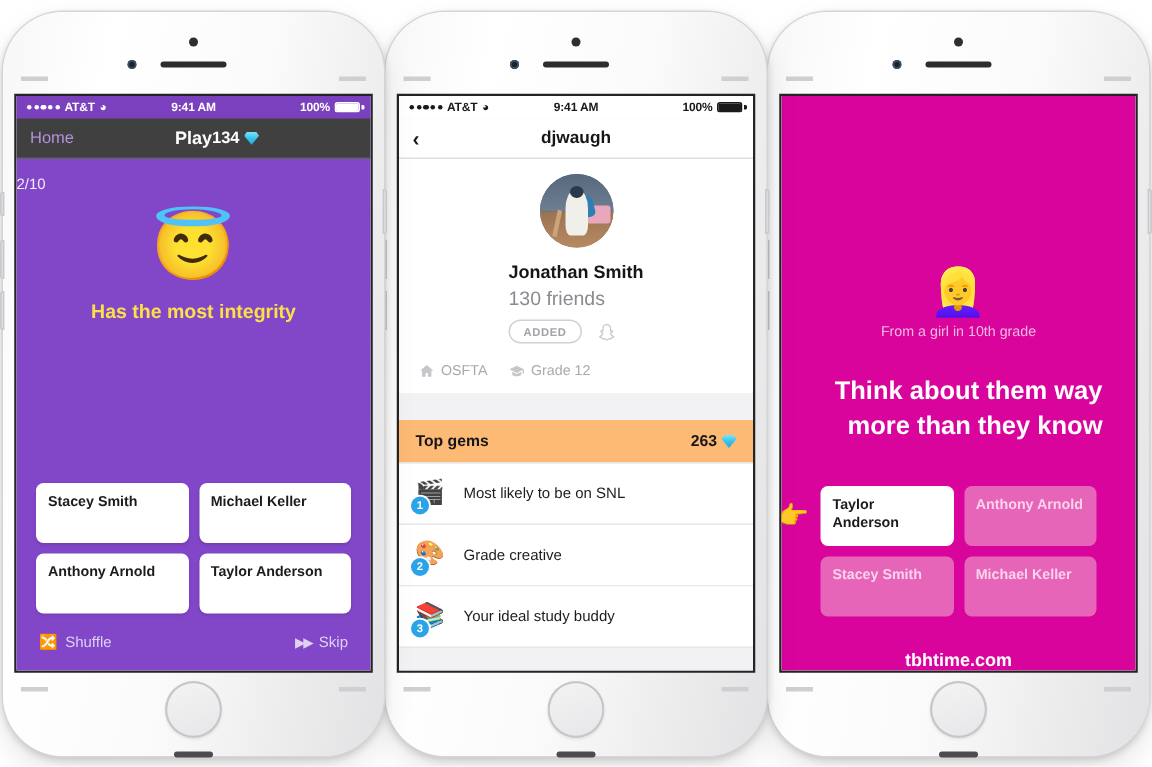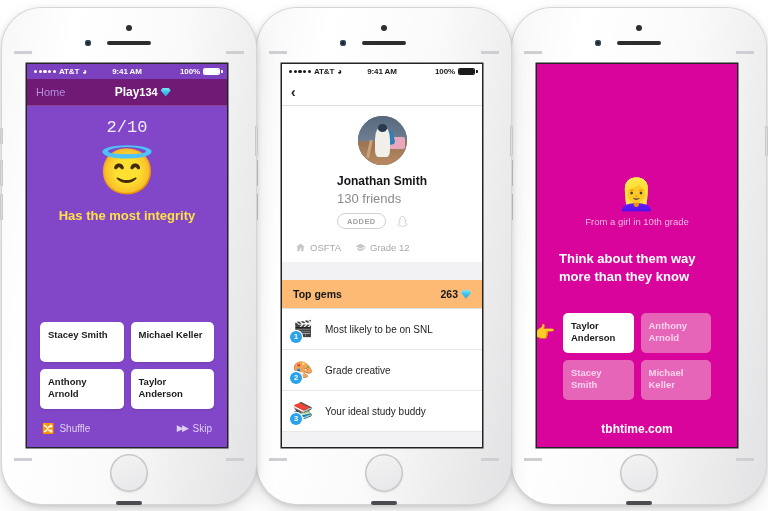--- a/index.html
+++ b/index.html
@@ -114,26 +114,25 @@
     height: 4px;
     border-radius: 2px;
     background: #4c4c50;
   }
 
   
   .screen {
     position: absolute;
     left: 9px;
     top: 56px;
-    width: 200px;
+    width: 236px;
     height: 383px;
     overflow: hidden;
     background: #fff;
     box-shadow: 0 0 0 1.5px #242428;
-    margin-left: 16px;
   }
 
   
   .statusbar {
     display: flex;
     align-items: center;
     height: 15px;
     padding: 0 7px;
     font-size: 8px;
     letter-spacing: -0.1px;
@@ -170,32 +169,32 @@
   }
 
   
   .s1 { background: #8246c8; height: 100%; display: flex; flex-direction: column; color: #fff; }
   .s1 .statusbar { background: #7b40bd; color: #ffffff; }
   .s1-nav {
     display: flex; align-items: center;
     height: 26px;
     padding: 0 9px;
     border-bottom: 1px solid rgba(255,255,255,0.18);
-    background: #701a75;
+    background: #404040;
   }
   .s1-nav .nav-left { flex: 1; font-size: 11px; color: #b290dd; }
   .s1-nav .nav-title { flex: 0 0 auto; font-size: 12px; font-weight: bold; color: #fff; }
   .s1-nav .nav-right { flex: 1; display: flex; align-items: center; justify-content: flex-start; gap: 3px; font-size: 11px; font-weight: bold; }
   .gem {
     display: inline-block;
     width: 10px; height: 9px;
     background: linear-gradient(180deg, #7de3f7 0%, #35c3ee 48%, #2aa6d8 100%);
     clip-path: polygon(22% 0%, 78% 0%, 100% 33%, 50% 100%, 0% 33%);
   }
-  .s1-count { text-align: center; font-size: 17px; margin-top: 12px; color: #f2ecfa; font-family: Liberation Mono, monospace; }
+  .s1-count { font-size: 10px; margin-top: 12px; color: #f2ecfa; }
   .s1-emoji { text-align: center; font-size: 45px; line-height: 1; margin-top: 12px; }
   .s1-prompt { text-align: center; font-size: 13px; font-weight: bold; margin-top: 14px; color: #fde047; }
   .s1-spacer { flex: 1; }
   .s1-grid {
     display: grid;
     grid-template-columns: 1fr 1fr;
     gap: 7px;
     padding: 0 13px;
   }
   .ans-card {
@@ -336,23 +335,23 @@
     height: 100%;
     display: flex;
     flex-direction: column;
     align-items: center;
     color: #fff;
   }
   .s3-top { flex: 0 0 auto; height: 115px; }
   .s3-emoji { font-size: 31px; line-height: 1; text-align: center; }
   .s3-from { font-size: 9.5px; color: #f3b9e0; text-align: center; margin-top: 6px; }
   .s3-head {
-    font-size: 13px;
+    font-size: 17px;
     font-weight: bold;
-    text-align: left;
+    text-align: right;
     line-height: 1.35;
     margin-top: 23px;
     padding: 0 22px;
   }
   .s3-grid {
     display: grid;
     grid-template-columns: 1fr 1fr;
     gap: 7px;
     padding: 0 26px;
     margin-top: 28px;
@@ -501,20 +500,21 @@
           <div class="sb-right">
             <span>100%</span>
             <span class="battery">
                 <span></span>
               </span>
           </div>
         </div>
 
         <div class="s2-nav">
           <div class="s2-back">‹</div>
+          <div class="s2-navtitle">djwaugh</div>
         </div>
 
         <div class="s2-profile">
           <div class="avatar">
             <div class="bg-top"></div>
             <div class="bg-bot"></div>
             <div class="pink"></div>
             <div class="blue"></div>
             <div class="body"></div>
             <div class="head"></div>

